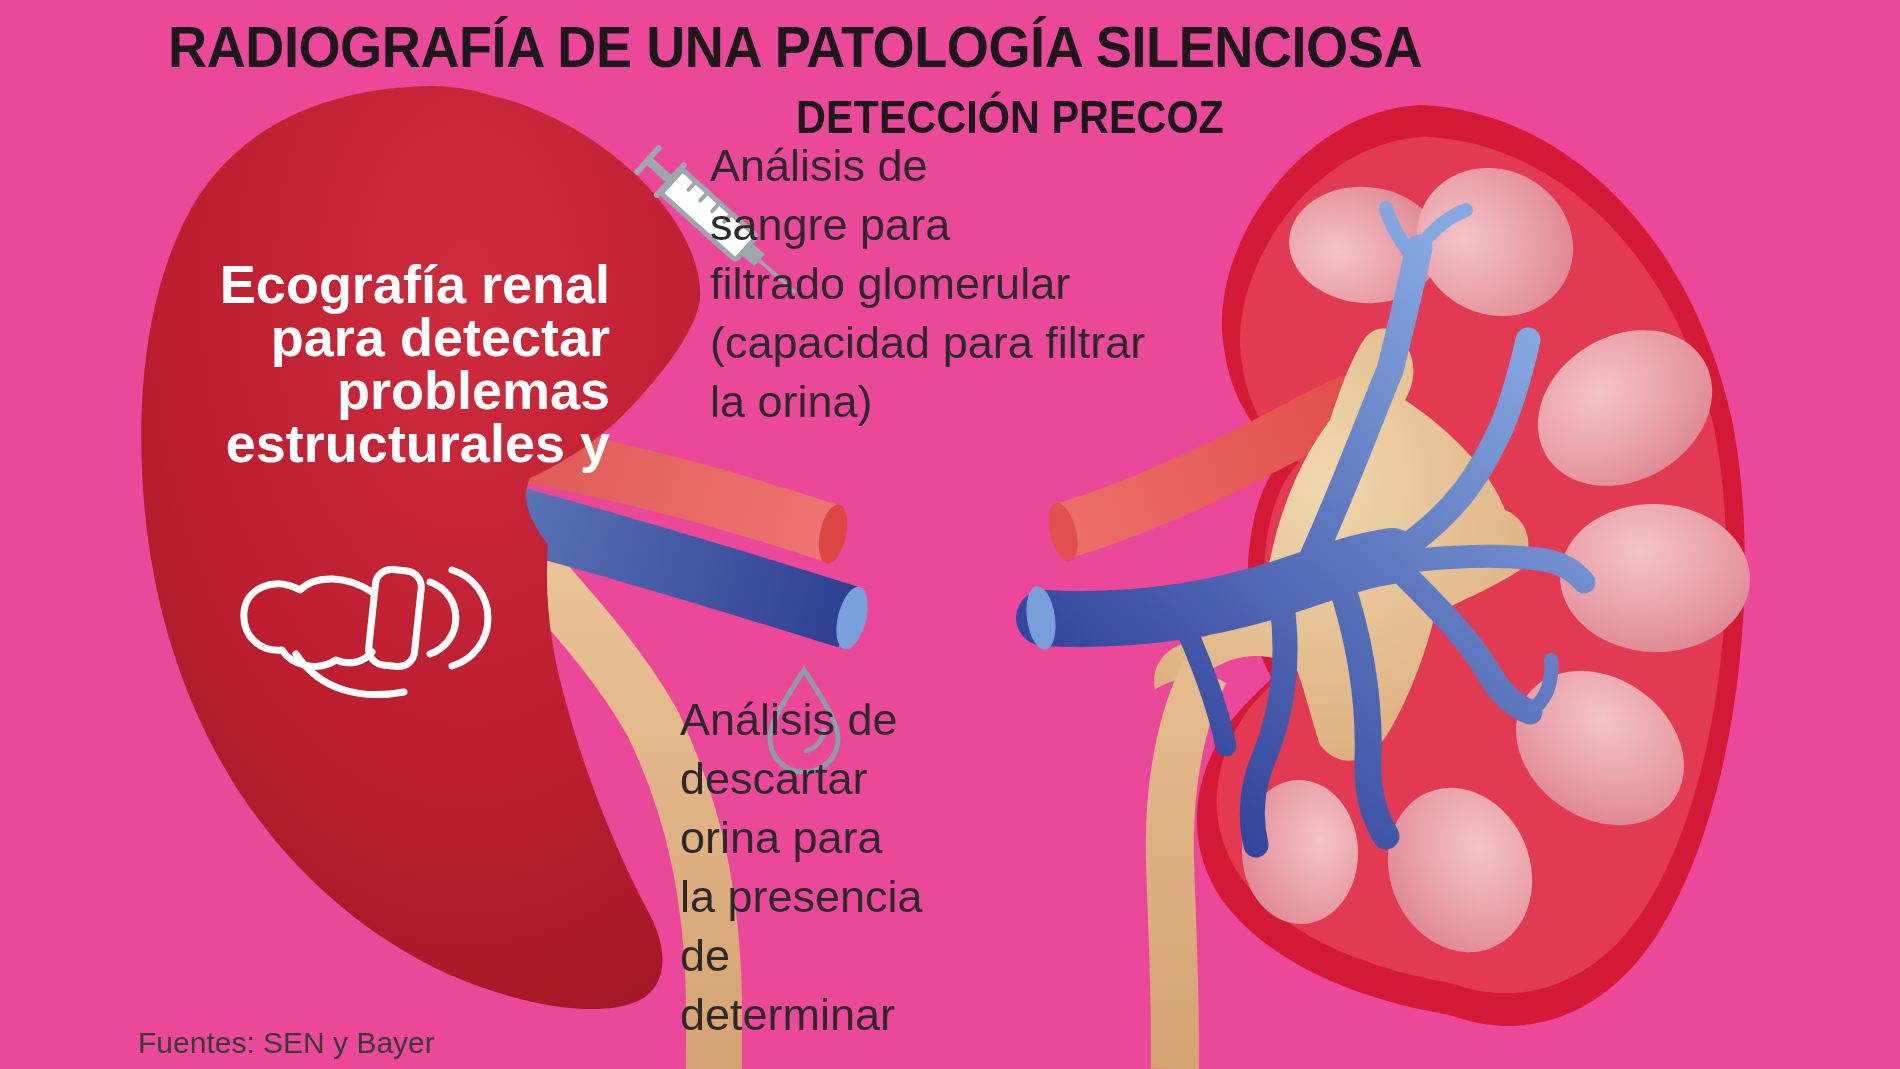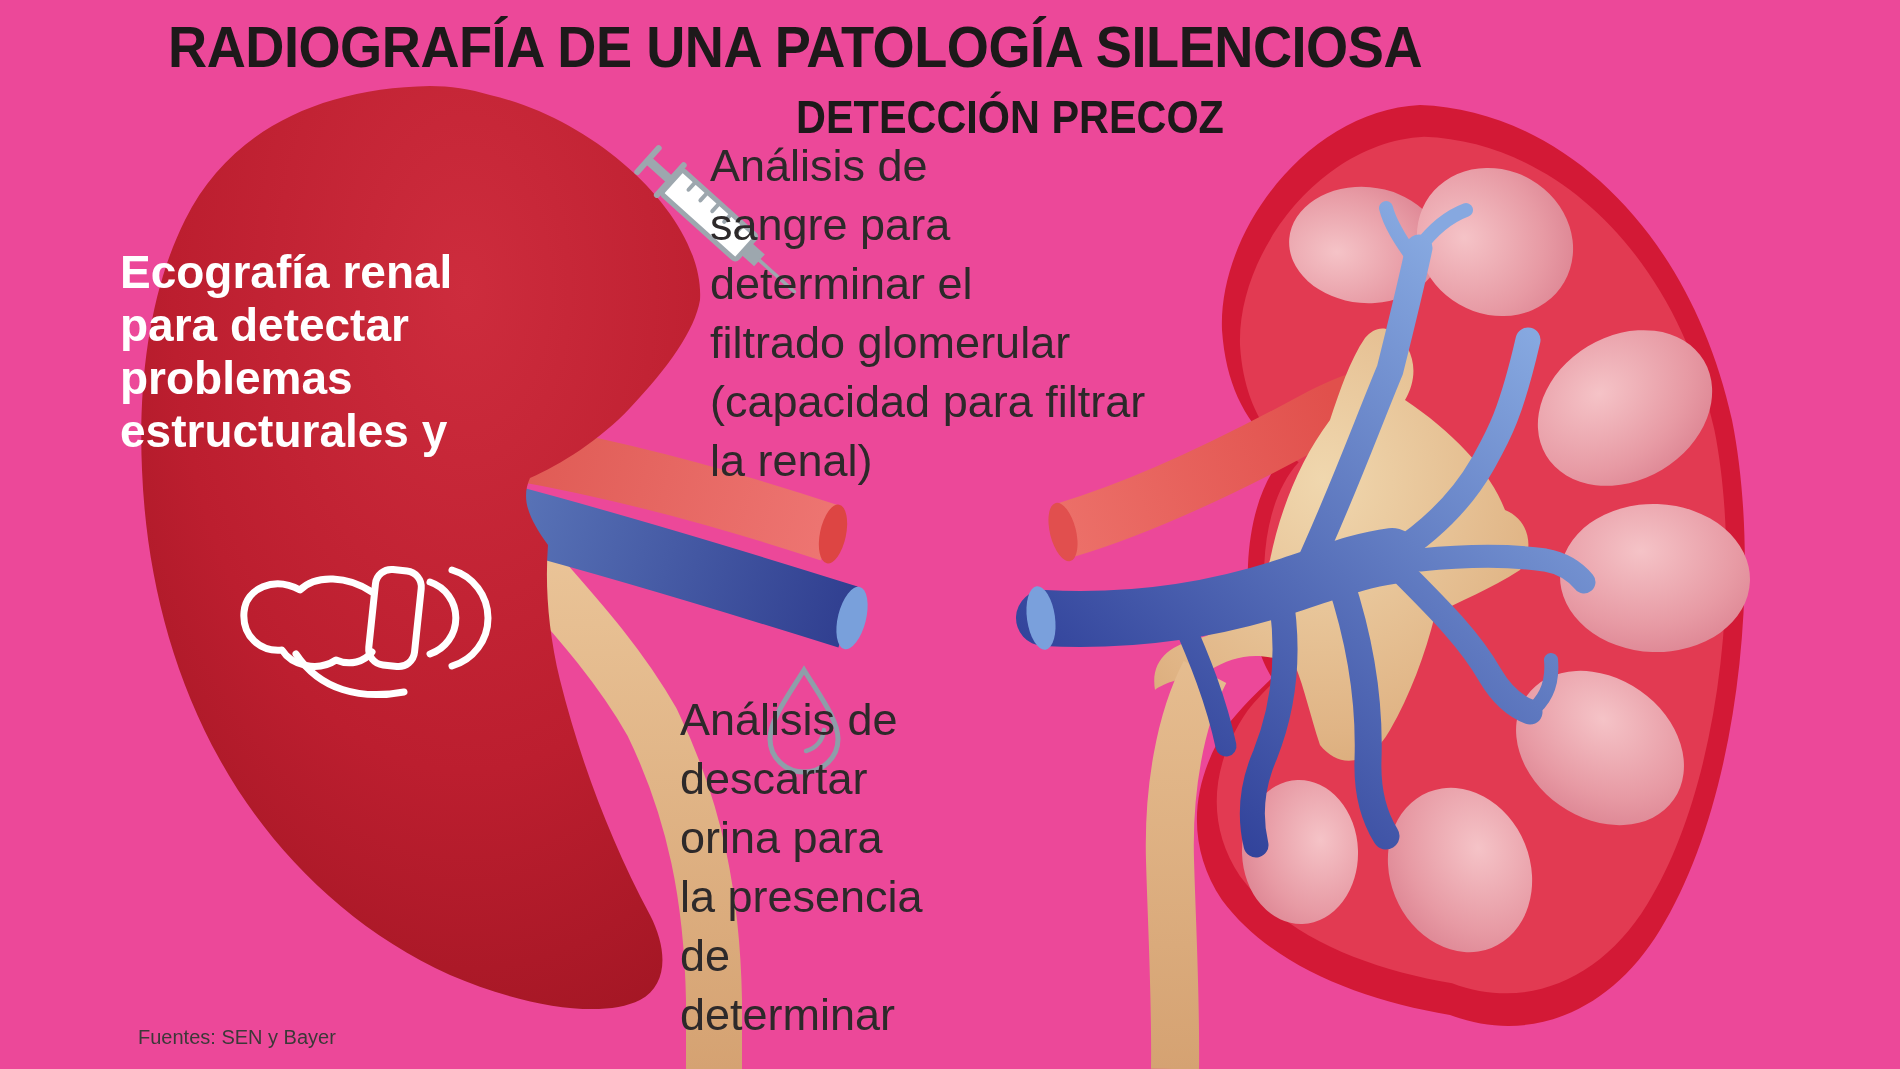--- a/index.html
+++ b/index.html
@@ -14,24 +14,24 @@
     color:#1d191a;white-space:nowrap;transform:scaleX(.95);transform-origin:left top;
   }
   .subtitle{
     left:760px;top:90px;width:500px;text-align:center;font-size:46px;font-weight:800;
     color:#1d191a;transform:scaleX(.9);transform-origin:center top;white-space:nowrap;
   }
   .block{font-size:45px;line-height:59px;font-weight:400;}
   .blood{left:710px;top:136px;width:600px;}
   .urine{left:680px;top:690px;width:594px;}
   .kidney-label{
-    left:120px;top:246px;width:490px;text-align:left;
-    font-size:46px;line-height:53px;font-weight:700;color:#ffffff;
-  }
-  .source{left:138px;top:1026px;font-size:20px;color:#3b3938;}
+    left:120px;top:258px;width:490px;text-align:right;
+    font-size:54px;line-height:53px;font-weight:700;color:#ffffff;
+  }
+  .source{left:138px;top:1026px;font-size:30px;color:#3b3938;}
   .line{display:block;}
 </style>
 </head>
 <body>
 
 <div class="stage">
 
   <svg width="1900" height="1069" viewBox="0 0 1900 1069">
     <defs>
       <radialGradient id="gLK" cx="0.58" cy="0.22" r="0.95">
@@ -206,24 +206,23 @@
   <div class="txt kidney-label">
     <span class="line">Ecografía renal</span>
     <span class="line">para detectar</span>
     <span class="line">problemas</span>
     <span class="line">estructurales y</span>
   </div>
 
   <div class="txt block blood">
     <span class="line">Análisis de</span>
     <span class="line">sangre para</span>
-    <span class="line">determinar el</span>
     <span class="line">filtrado glomerular</span>
     <span class="line">(capacidad para filtrar</span>
-    <span class="line">la renal)</span>
+    <span class="line">la orina)</span>
   </div>
 
   <div class="txt block urine">
     <span class="line">Análisis de</span>
     <span class="line">descartar</span>
     <span class="line">orina para</span>
     <span class="line">la presencia</span>
     <span class="line">de</span>
     <span class="line">determinar</span>
   </div>

